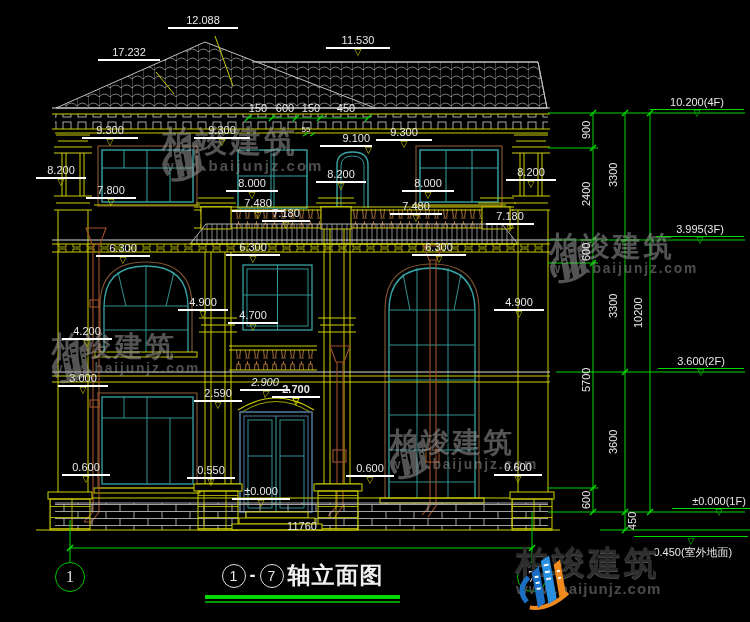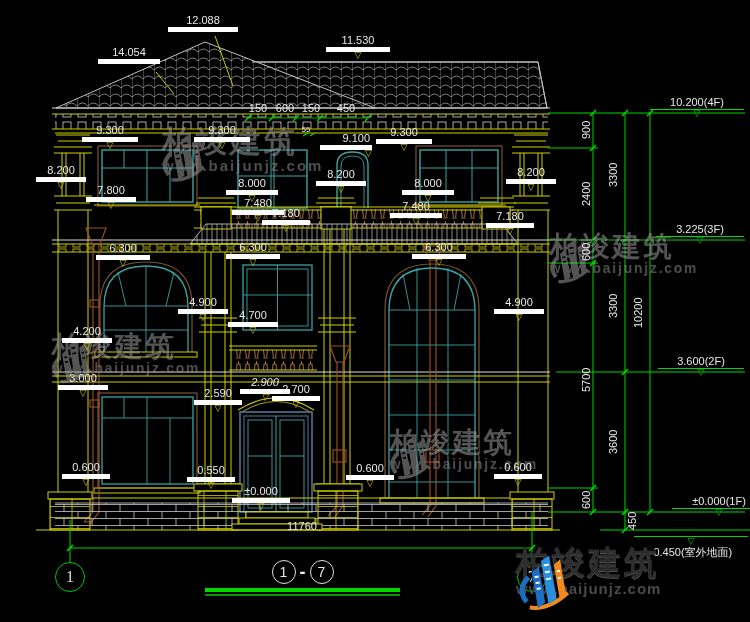--- a/index.html
+++ b/index.html
@@ -2,21 +2,21 @@
 <html><head>
 <meta charset="utf-8">
 <style>
   html,body{margin:0;padding:0;background:#000;width:750px;height:622px;overflow:hidden;
             font-family:"Liberation Sans",sans-serif;}
   #stage{position:relative;width:750px;height:622px;background:#000;}
   #stage svg{position:absolute;left:0;top:0;}
   
   .ann{position:absolute;text-align:center;color:#e8e8e8;font-size:11px;line-height:12px;
        white-space:nowrap;z-index:30;}
-  .ann .ln{display:block;border-bottom:5px solid #ffffff;padding:0 2px 1px 2px;}
+  .ann .ln{display:block;border-bottom:2px solid #ffffff;padding:0 2px 1px 2px;}
   .ann .noln{display:block;padding:0 2px;}
   .ann .tri{display:block;font-size:9px;line-height:7px;color:#cfcf00;margin-top:0px;}
   .ann.g .ln{border-bottom:1.6px solid #00d800;}
   .ann.g .tri{color:#00d800;}
   .ann.below .tri{border-top:1.6px solid #00d800;color:#00d800;line-height:9px;margin-top:0;}
   .ann.rot{transform:rotate(-90deg);transform-origin:0 0;}
   .ann.small{font-size:8px;line-height:8px;}
   
   .wm{position:absolute;display:flex;align-items:flex-start;opacity:.55;z-index:20;
       pointer-events:none;}
@@ -244,20 +244,21 @@
     <path d="M70 520 V562 M532 512 V562 M70 548 H532"></path>
     <path d="M67 551 L73 545 M529 551 L535 545" stroke-width="1.6"></path>
   </g>
 </svg>
 
 <div id="title">
   <div class="row">
     <span class="circ">1</span>
         <span class="dash">-</span>
         <span class="circ">7</span>
+        <span class="big">轴立面图</span>
   </div>
   <div class="ul1"></div>
   <div class="ul2"></div>
 </div>
 
 <div class="bubble" style="left:55px;top:562px;">
   <span>1</span>
 </div>
 <div class="bubble" style="left:517px;top:562px;">
   <span>7</span>
@@ -286,21 +287,21 @@
   <div class="txt">
     <div class="brand">柏竣建筑</div>
     <div class="url">www.baijunjz.com</div>
   </div>
 </div>
 
 <div class="ann" style="left: 168px; top: 14px; width: 70px;">
       <span class="ln">12.088</span>
     </div>
     <div class="ann" style="left: 98px; top: 46px; width: 62px;">
-      <span class="ln">14.054</span>
+      <span class="ln">17.232</span>
     </div>
     <div class="ann" style="left: 326px; top: 34px; width: 64px;">
       <span class="ln">11.530</span>
       <span class="tri">▽</span>
     </div>
     <div class="ann" style="left: 82px; top: 124px; width: 56px;">
       <span class="ln">9.300</span>
       <span class="tri">▽</span>
     </div>
     <div class="ann" style="left: 194px; top: 124px; width: 56px;">
@@ -388,21 +389,21 @@
       <span class="tri">▽</span>
     </div>
     <div class="ann" style="left: 194px; top: 387px; width: 48px;">
       <span class="ln">2.590</span>
       <span class="tri">▽</span>
     </div>
     <div class="ann" style="left: 240px; top: 376px; width: 50px; font-style: italic;">
       <span class="ln">2.900</span>
       <span class="tri">▽</span>
     </div>
-    <div class="ann" style="left: 272px; top: 383px; width: 48px;">
+    <div class="ann" style="left: 272px; top: 383px; width: 48px; font-weight: bold;">
       <span class="ln">2.700</span>
       <span class="tri">▽</span>
     </div>
     <div class="ann" style="left: 62px; top: 461px; width: 48px;">
       <span class="ln">0.600</span>
       <span class="tri">▽</span>
     </div>
     <div class="ann" style="left: 187px; top: 464px; width: 48px;">
       <span class="ln">0.550</span>
       <span class="tri">▽</span>
@@ -435,21 +436,21 @@
       <span class="noln">11760</span>
     </div>
     <div class="ann small" style="left: 299px; top: 126px; width: 14px;">
       <span class="noln">55</span>
     </div>
     <div class="ann g" style="left: 650px; top: 96px; width: 94px;">
       <span class="ln">10.200(4F)</span>
       <span class="tri">▽</span>
     </div>
     <div class="ann g" style="left: 656px; top: 223px; width: 88px;">
-      <span class="ln">3.225(3F)</span>
+      <span class="ln">3.995(3F)</span>
       <span class="tri">▽</span>
     </div>
     <div class="ann g" style="left: 658px; top: 355px; width: 86px; text-align: center;">
       <span class="ln">3.600(2F)</span>
       <span class="tri">▽</span>
     </div>
     <div class="ann g" style="left: 652px; top: 495px; width: 94px; margin-left: 20px;">
       <span class="ln">±0.000(1F)</span>
       <span class="tri">▽</span>
     </div>

